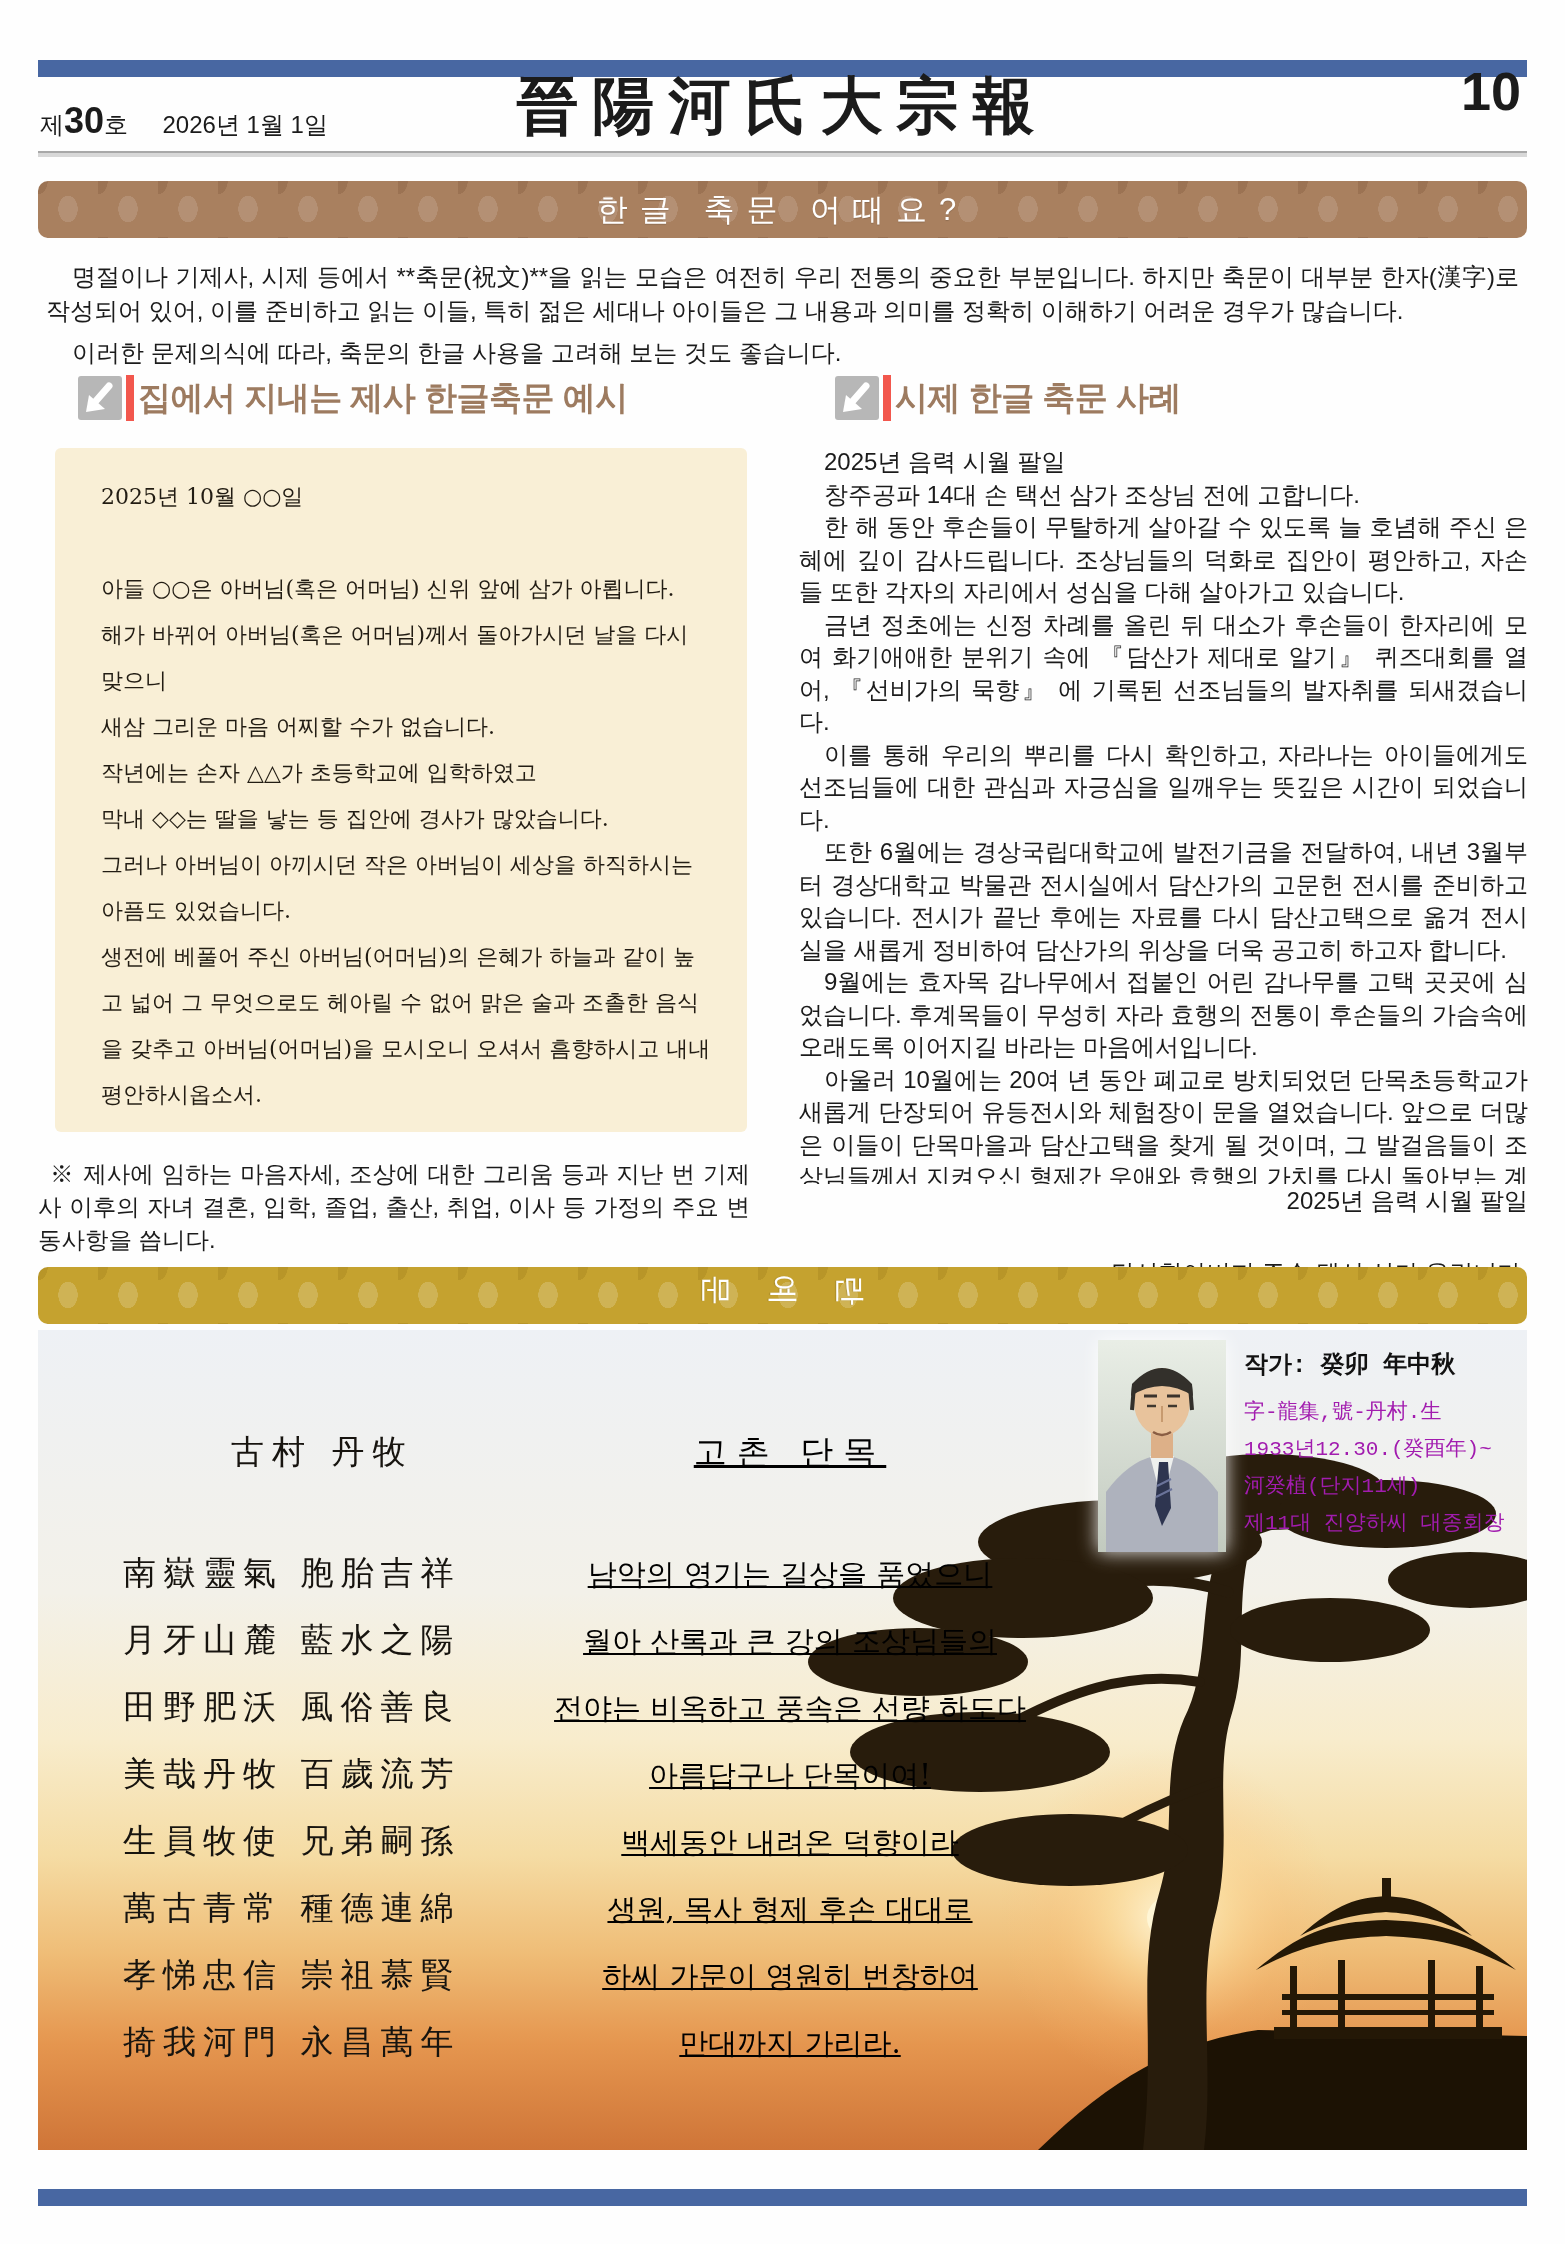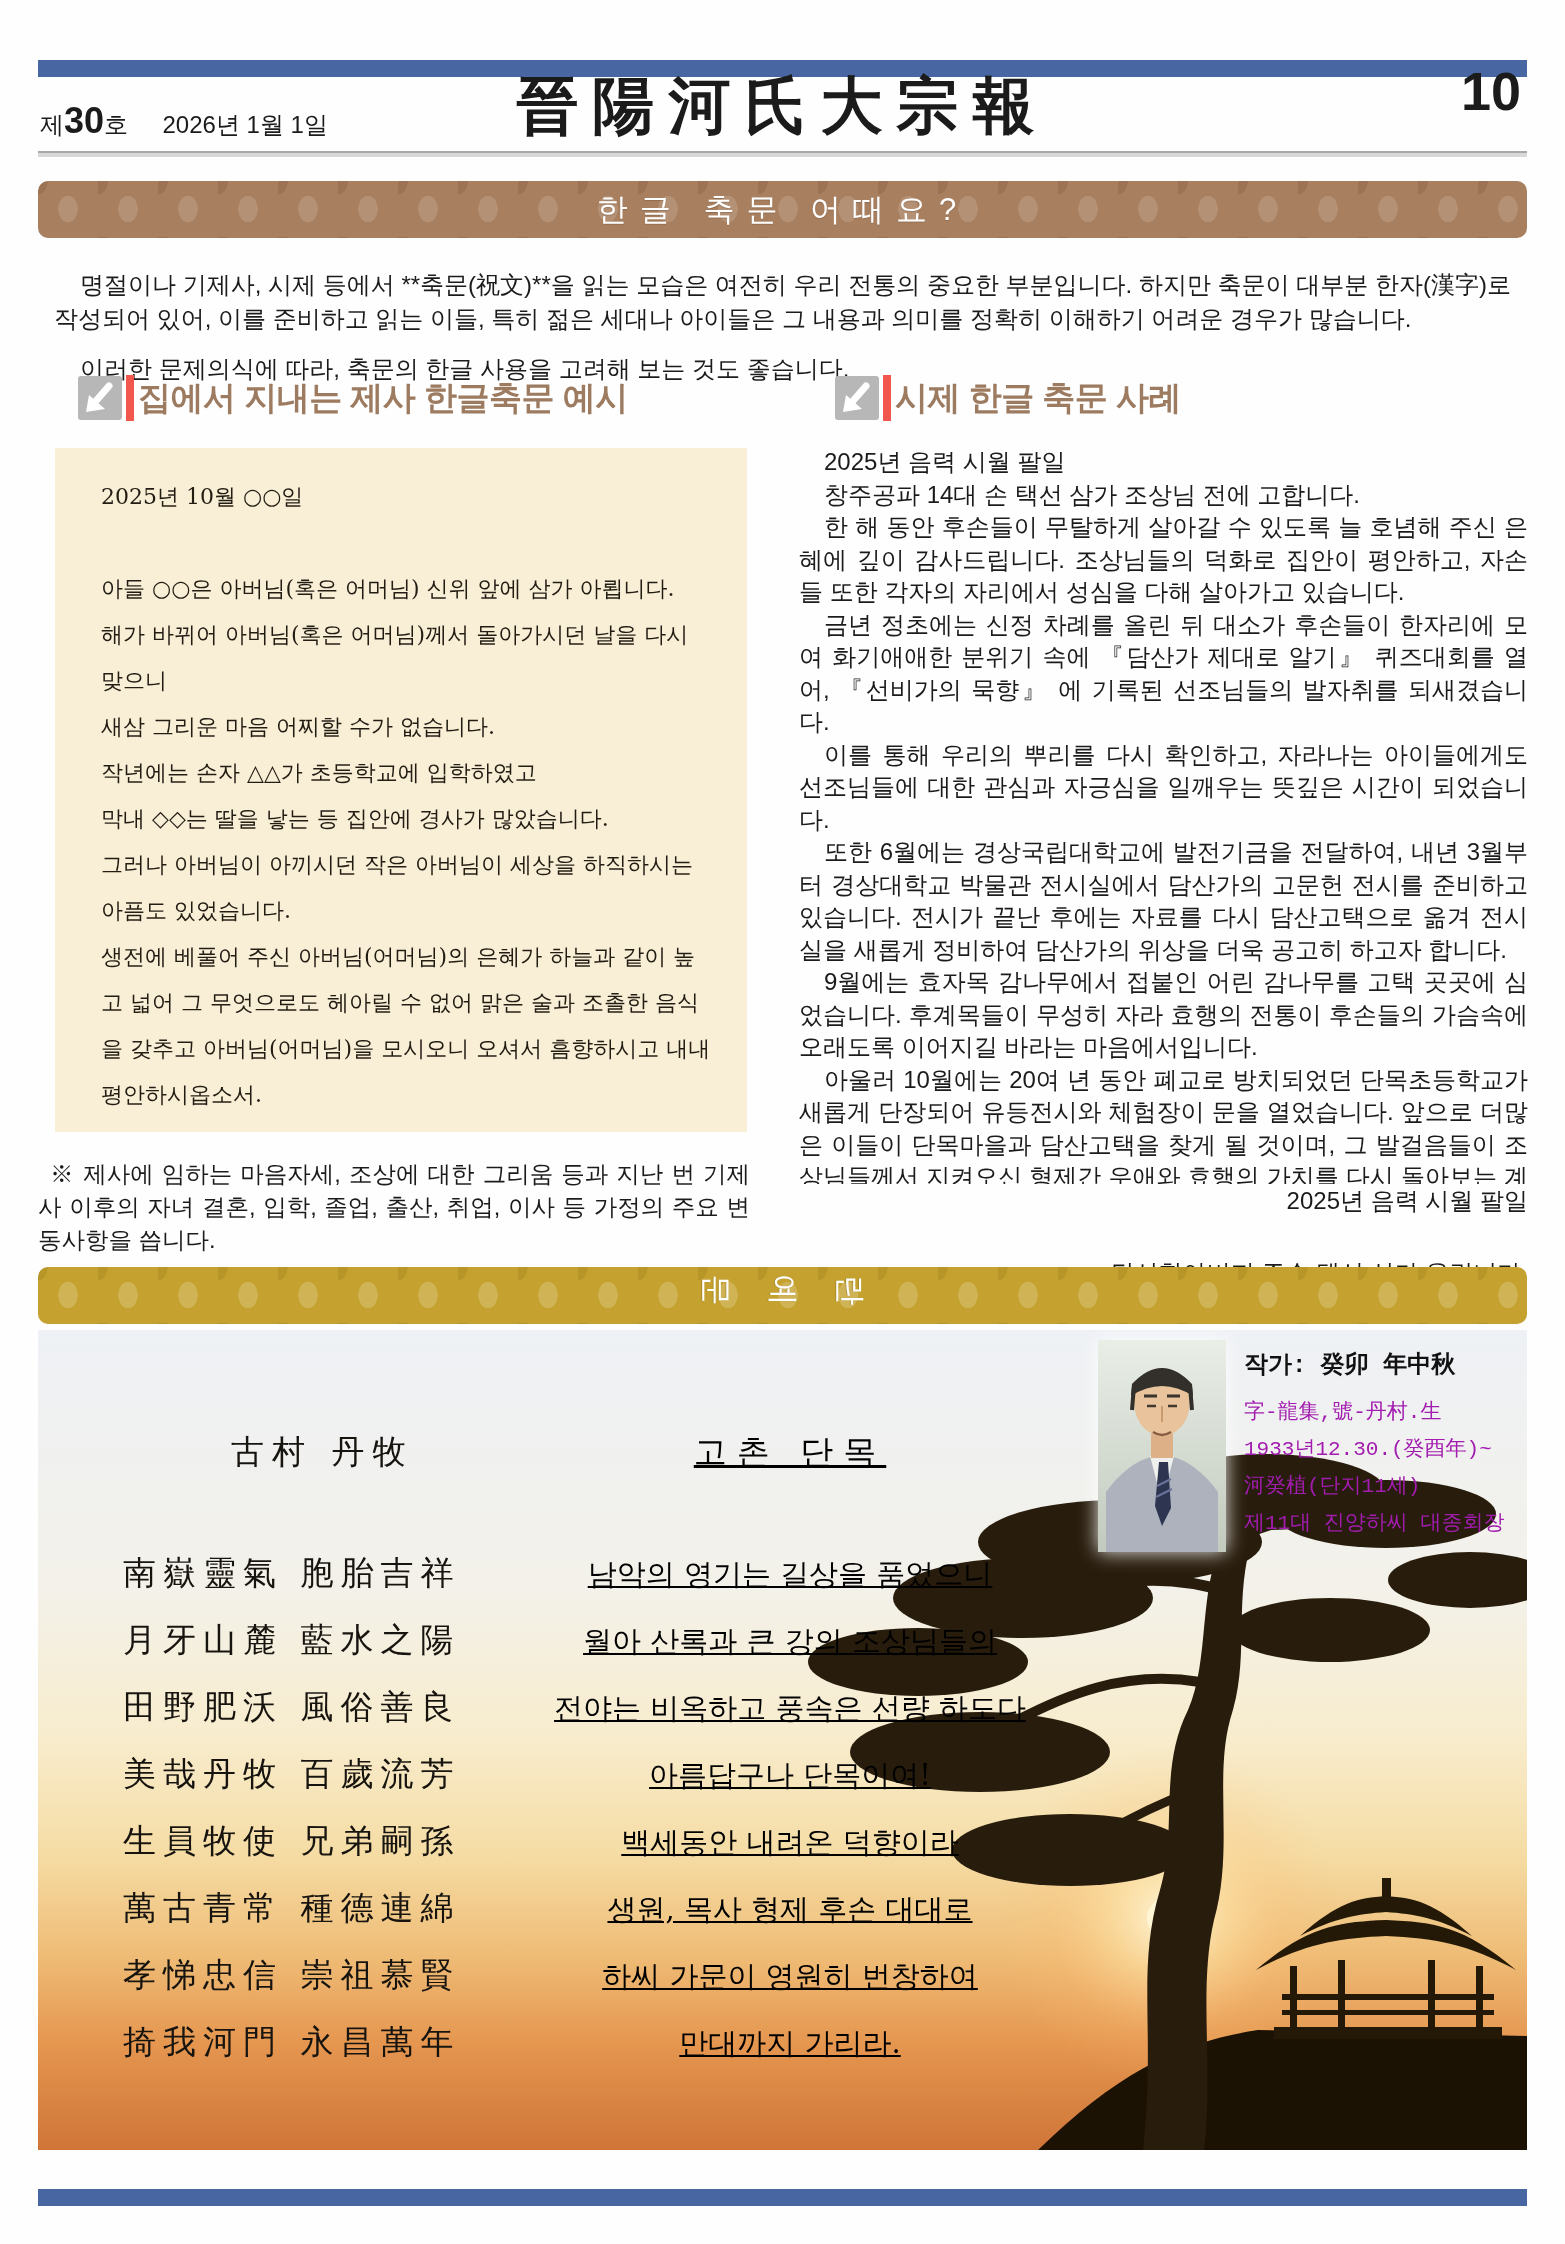--- a/index.html
+++ b/index.html
@@ -31,36 +31,36 @@
     background-size:60px 56px,60px 56px;}
   .banner.gold{top:1267px;background-color:#c5a22f;
     background-image:radial-gradient(ellipse 16px 22px at 30px 28px, rgba(255,255,255,.18) 60%, transparent 61%),
                      radial-gradient(ellipse 16px 22px at 0px 0px, rgba(130,98,10,.20) 60%, transparent 61%);
     background-size:60px 56px,60px 56px;}
   .banner-label{font-size:31px;font-weight:normal;letter-spacing:12px;text-shadow:0 1px 1px rgba(0,0,0,.15);}
   .banner-label .rot{display:inline-block;transform:rotate(90deg);margin:0 12px;}
 
   
   .intro{position:absolute;left:38px;right:38px;top:252px;}
-  .intro p{margin:16px;font-size:24px;line-height:34px;text-align:justify;text-indent:26px;}
+  .intro p{margin:8px;font-size:24px;line-height:34px;text-align:justify;text-indent:26px;}
 
   
   .sec-head{display:flex;align-items:center;gap:4px;height:52px;padding-left:40px;}
   .sec-icon{width:44px;height:44px;background:#b7b7b7;border-radius:3px;flex:0 0 auto;
             display:flex;align-items:center;justify-content:center;}
   .red-bar{width:8px;height:46px;background:#f2574d;flex:0 0 auto;}
   .sec-head h2{margin:0;font-size:33px;font-weight:bold;color:#9d7b60;letter-spacing:-.5px;}
 
   .col{position:absolute;top:372px;}
   .col.left{left:38px;width:712px;height:895px;}
   .col.right{left:795px;width:733px;height:895px;}
 
   
   .beige-box{position:absolute;left:17px;top:76px;width:610px;height:638px;background:#f9efd6;
-             padding:26px 36px 20px 46px;overflow:hidden;border-radius:0;}
+             padding:26px 36px 20px 46px;overflow:hidden;border-radius:6px;}
   .box-line{margin:0;min-height:46px;font-family:"DejaVu Serif", serif;font-size:22px;
             line-height:46px;color:#221c13;}
   .note{position:absolute;left:0;top:786px;width:712px;margin:0;font-size:23.5px;
         line-height:33px;text-align:justify;text-indent:12px;}
 
   
   .body-paras{position:absolute;left:4px;top:74px;width:729px;height:738px;overflow:hidden;}
   .body-paras p{margin:0;font-size:24px;line-height:32.5px;text-align:justify;text-indent:25px;}
   .sign{position:absolute;right:0;margin:0;font-size:24px;line-height:34px;text-align:right;width:100%;}
   .sign.s1{top:812px;}

